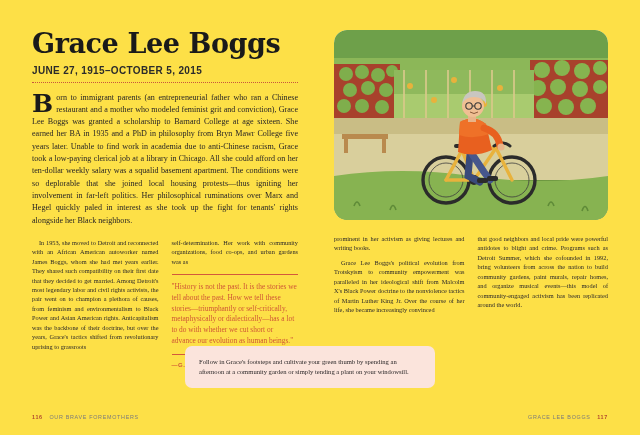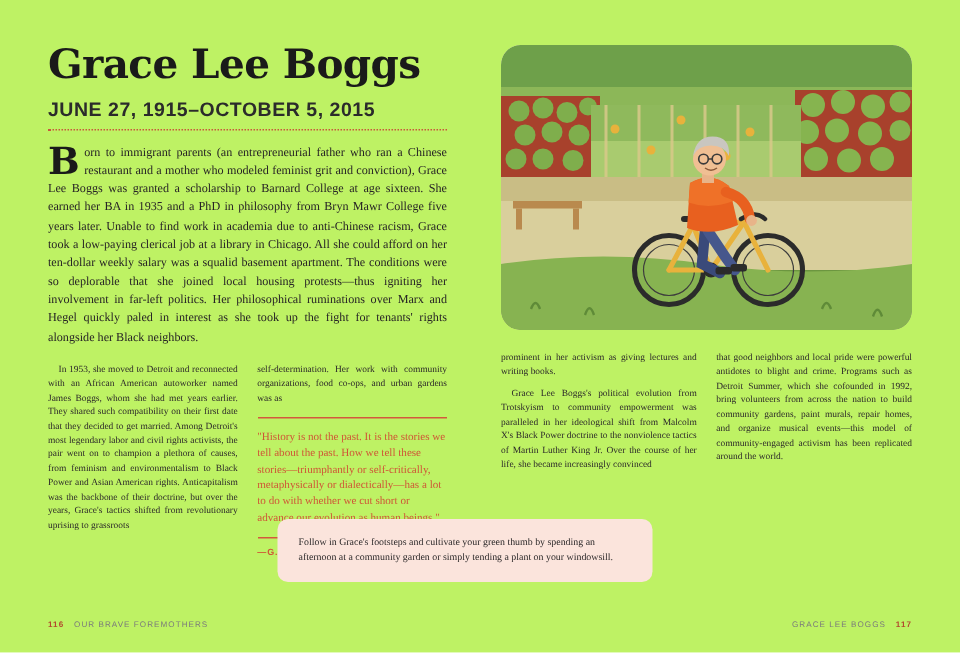--- a/index.html
+++ b/index.html
@@ -11,21 +11,21 @@
     width: 640px;
     height: 435px;
     overflow: hidden;
     font-family: "Liberation Serif", serif;
     color: #231f20;
   }
   .spread {
     position: relative;
     width: 640px;
     height: 435px;
-    background: #bef264;
+    background: #fde047;
     box-sizing: border-box;
   }
   
   .page-left {
     position: absolute;
     left: 0; top: 0;
     width: 320px; height: 435px;
     box-sizing: border-box;
     padding: 30px 22px 18px 32px;
   }
@@ -33,21 +33,21 @@
     font-family: "DejaVu Serif", serif;
     font-weight: bold;
     font-size: 27px;
     letter-spacing: -0.4px;
     line-height: 1.02;
     margin: 0 0 7px 0;
     color: #1a1a1a;
   }
   .dates {
     font-family: "Liberation Sans", sans-serif;
-    font-size: 13px;
+    font-size: 10px;
     font-weight: bold;
     letter-spacing: 0.35px;
     color: #2b2b2b;
     margin-bottom: 6px;
   }
   .rule {
     border: none;
     border-top: 1px dotted #c9563c;
     margin: 0 0 9px 0;
     height: 0;

